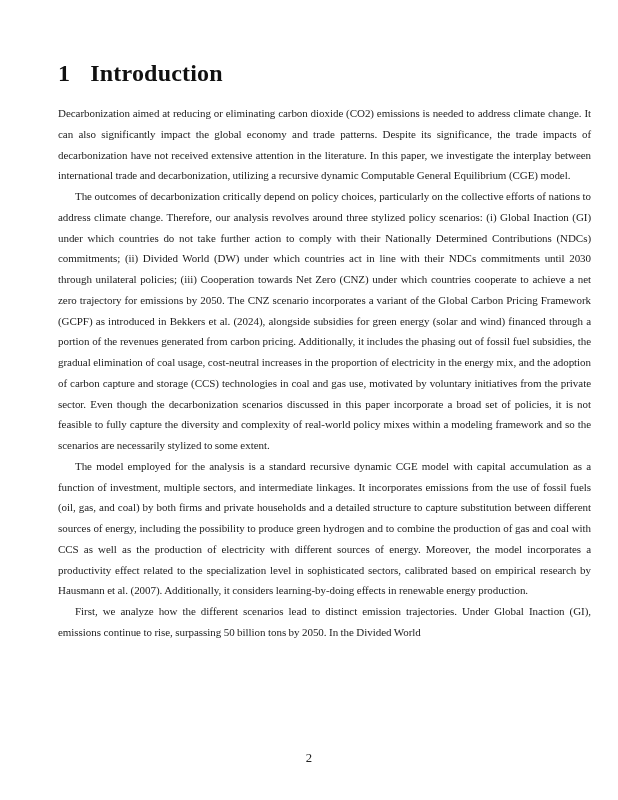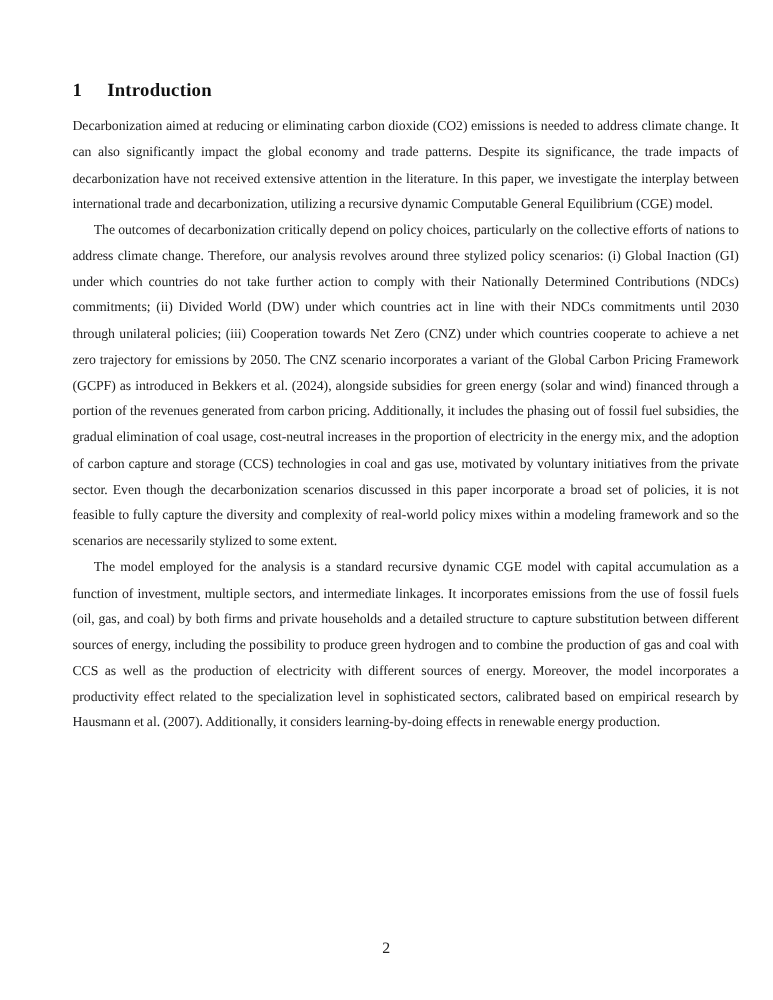--- a/index.html
+++ b/index.html
@@ -16,24 +16,24 @@
     color: #1c1c1c;
     overflow: hidden;
   }
   .content {
     position: absolute;
     left: 58px;
     top: 62px;
     width: 533px;
   }
   .section-heading {
-    font-size: 15px;
+    font-size: 24px;
     font-weight: 700;
     color: #111111;
-    margin: 0 0 7px 0;
+    margin: 0 0 19px 0;
     line-height: 22px;
     letter-spacing: 0.2px;
   }
   .sec-num {
     display: inline-block;
     margin-right: 20px;
   }
   .para {
     margin: 0;
     font-size: 11px;
@@ -62,15 +62,16 @@
 <body>
 
 <div class="page">
   <div class="content">
     <h1 class="section-heading">
       <span class="sec-num">1</span><span class="sec-title">Introduction</span>
     </h1>
     <p class="para no-indent">Decarbonization aimed at reducing or eliminating carbon dioxide (CO2) emissions is needed to address climate change. It can also significantly impact the global economy and trade patterns. Despite its significance, the trade impacts of decarbonization have not received extensive attention in the literature. In this paper, we investigate the interplay between international trade and decarbonization, utilizing a recursive dynamic Computable General Equilibrium (CGE) model.</p>
     <p class="para">The outcomes of decarbonization critically depend on policy choices, particularly on the collective efforts of nations to address climate change. Therefore, our analysis revolves around three stylized policy scenarios: (i) Global Inaction (GI) under which countries do not take further action to comply with their Nationally Determined Contributions (NDCs) commitments; (ii) Divided World (DW) under which countries act in line with their NDCs commitments until 2030 through unilateral policies; (iii) Cooperation towards Net Zero (CNZ) under which countries cooperate to achieve a net zero trajectory for emissions by 2050. The CNZ scenario incorporates a variant of the Global Carbon Pricing Framework (GCPF) as introduced in Bekkers et al. (2024), alongside subsidies for green energy (solar and wind) financed through a portion of the revenues generated from carbon pricing. Additionally, it includes the phasing out of fossil fuel subsidies, the gradual elimination of coal usage, cost-neutral increases in the proportion of electricity in the energy mix, and the adoption of carbon capture and storage (CCS) technologies in coal and gas use, motivated by voluntary initiatives from the private sector. Even though the decarbonization scenarios discussed in this paper incorporate a broad set of policies, it is not feasible to fully capture the diversity and complexity of real-world policy mixes within a modeling framework and so the scenarios are necessarily stylized to some extent.</p>
     <p class="para">The model employed for the analysis is a standard recursive dynamic CGE model with capital accumulation as a function of investment, multiple sectors, and intermediate linkages. It incorporates emissions from the use of fossil fuels (oil, gas, and coal) by both firms and private households and a detailed structure to capture substitution between different sources of energy, including the possibility to produce green hydrogen and to combine the production of gas and coal with CCS as well as the production of electricity with different sources of energy. Moreover, the model incorporates a productivity effect related to the specialization level in sophisticated sectors, calibrated based on empirical research by Hausmann et al. (2007). Additionally, it considers learning-by-doing effects in renewable energy production.</p>
+    <p class="para">First, we analyze how the different scenarios lead to distinct emission trajectories. Under Global Inaction (GI), emissions continue to rise, surpassing 50 billion tons by 2050. In the Divided World</p>
   </div>
   <div class="page-number">2</div>
 </div>
 
 </body></html>

